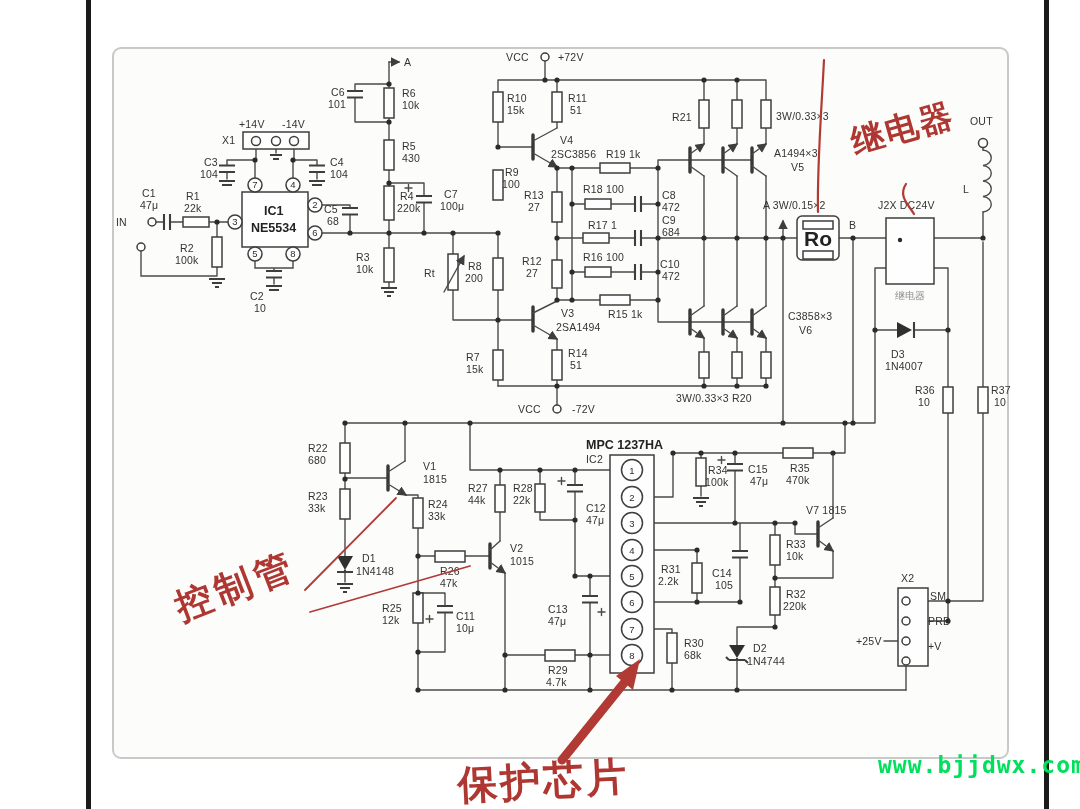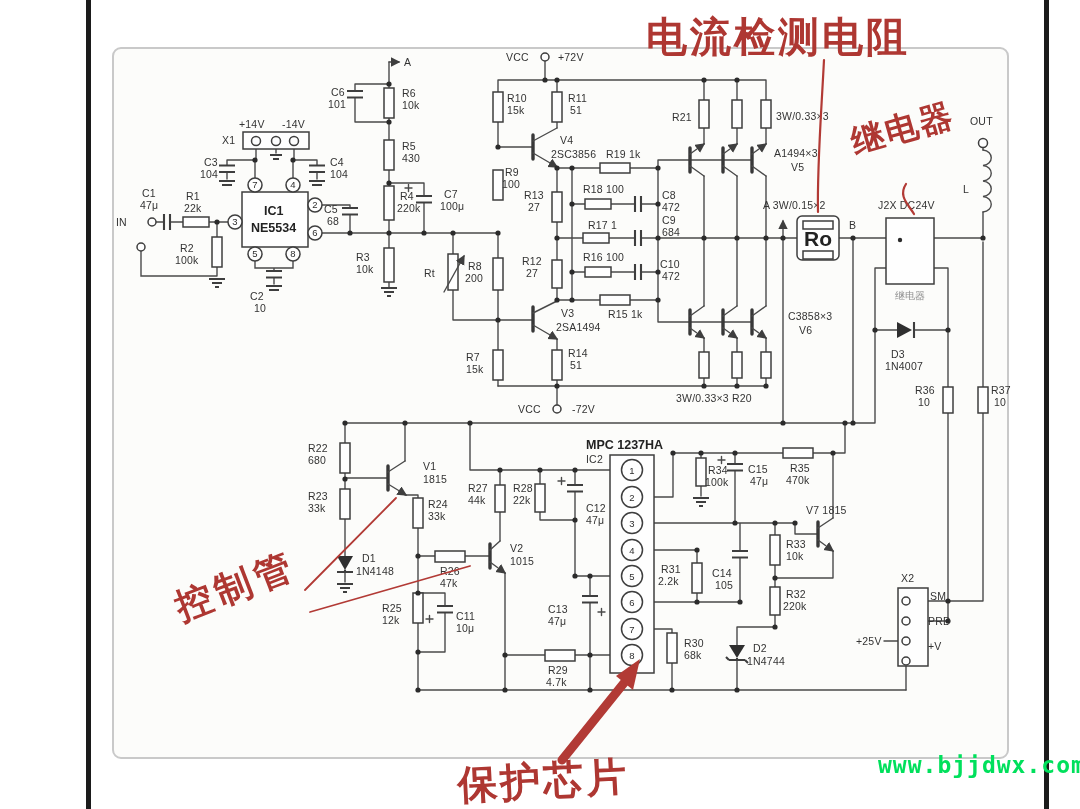--- a/index.html
+++ b/index.html
@@ -498,20 +498,19 @@
   <g>
     <path class="redline" stroke-width="2.2" d="M824,60 C821,118 817,168 818,212"></path>
     <path class="redline" stroke-width="2.2" d="M906,184 C898,196 908,204 914,214"></path>
     <path class="redline" stroke-width="1.8" d="M305,590 L396,498"></path>
     <path class="redline" stroke-width="1.8" d="M310,612 L470,566"></path>
     <path class="redline" stroke-width="9" d="M628,678 L562,760"></path>
     <polygon class="redfill" points="640,659 616,676 633,690"></polygon>
   </g>
 </svg>
 
-<div class="ann" id="ann-current">电流检测电阻</div>
 <div class="ann" id="ann-relay">继电器</div>
 <div class="ann" id="ann-control">控制管</div>
 <div class="ann" id="ann-protect">保护芯片</div>
 
 <div id="watermark">www.bjjdwx.com</div>
 
 </div>
 
 </body></html>

